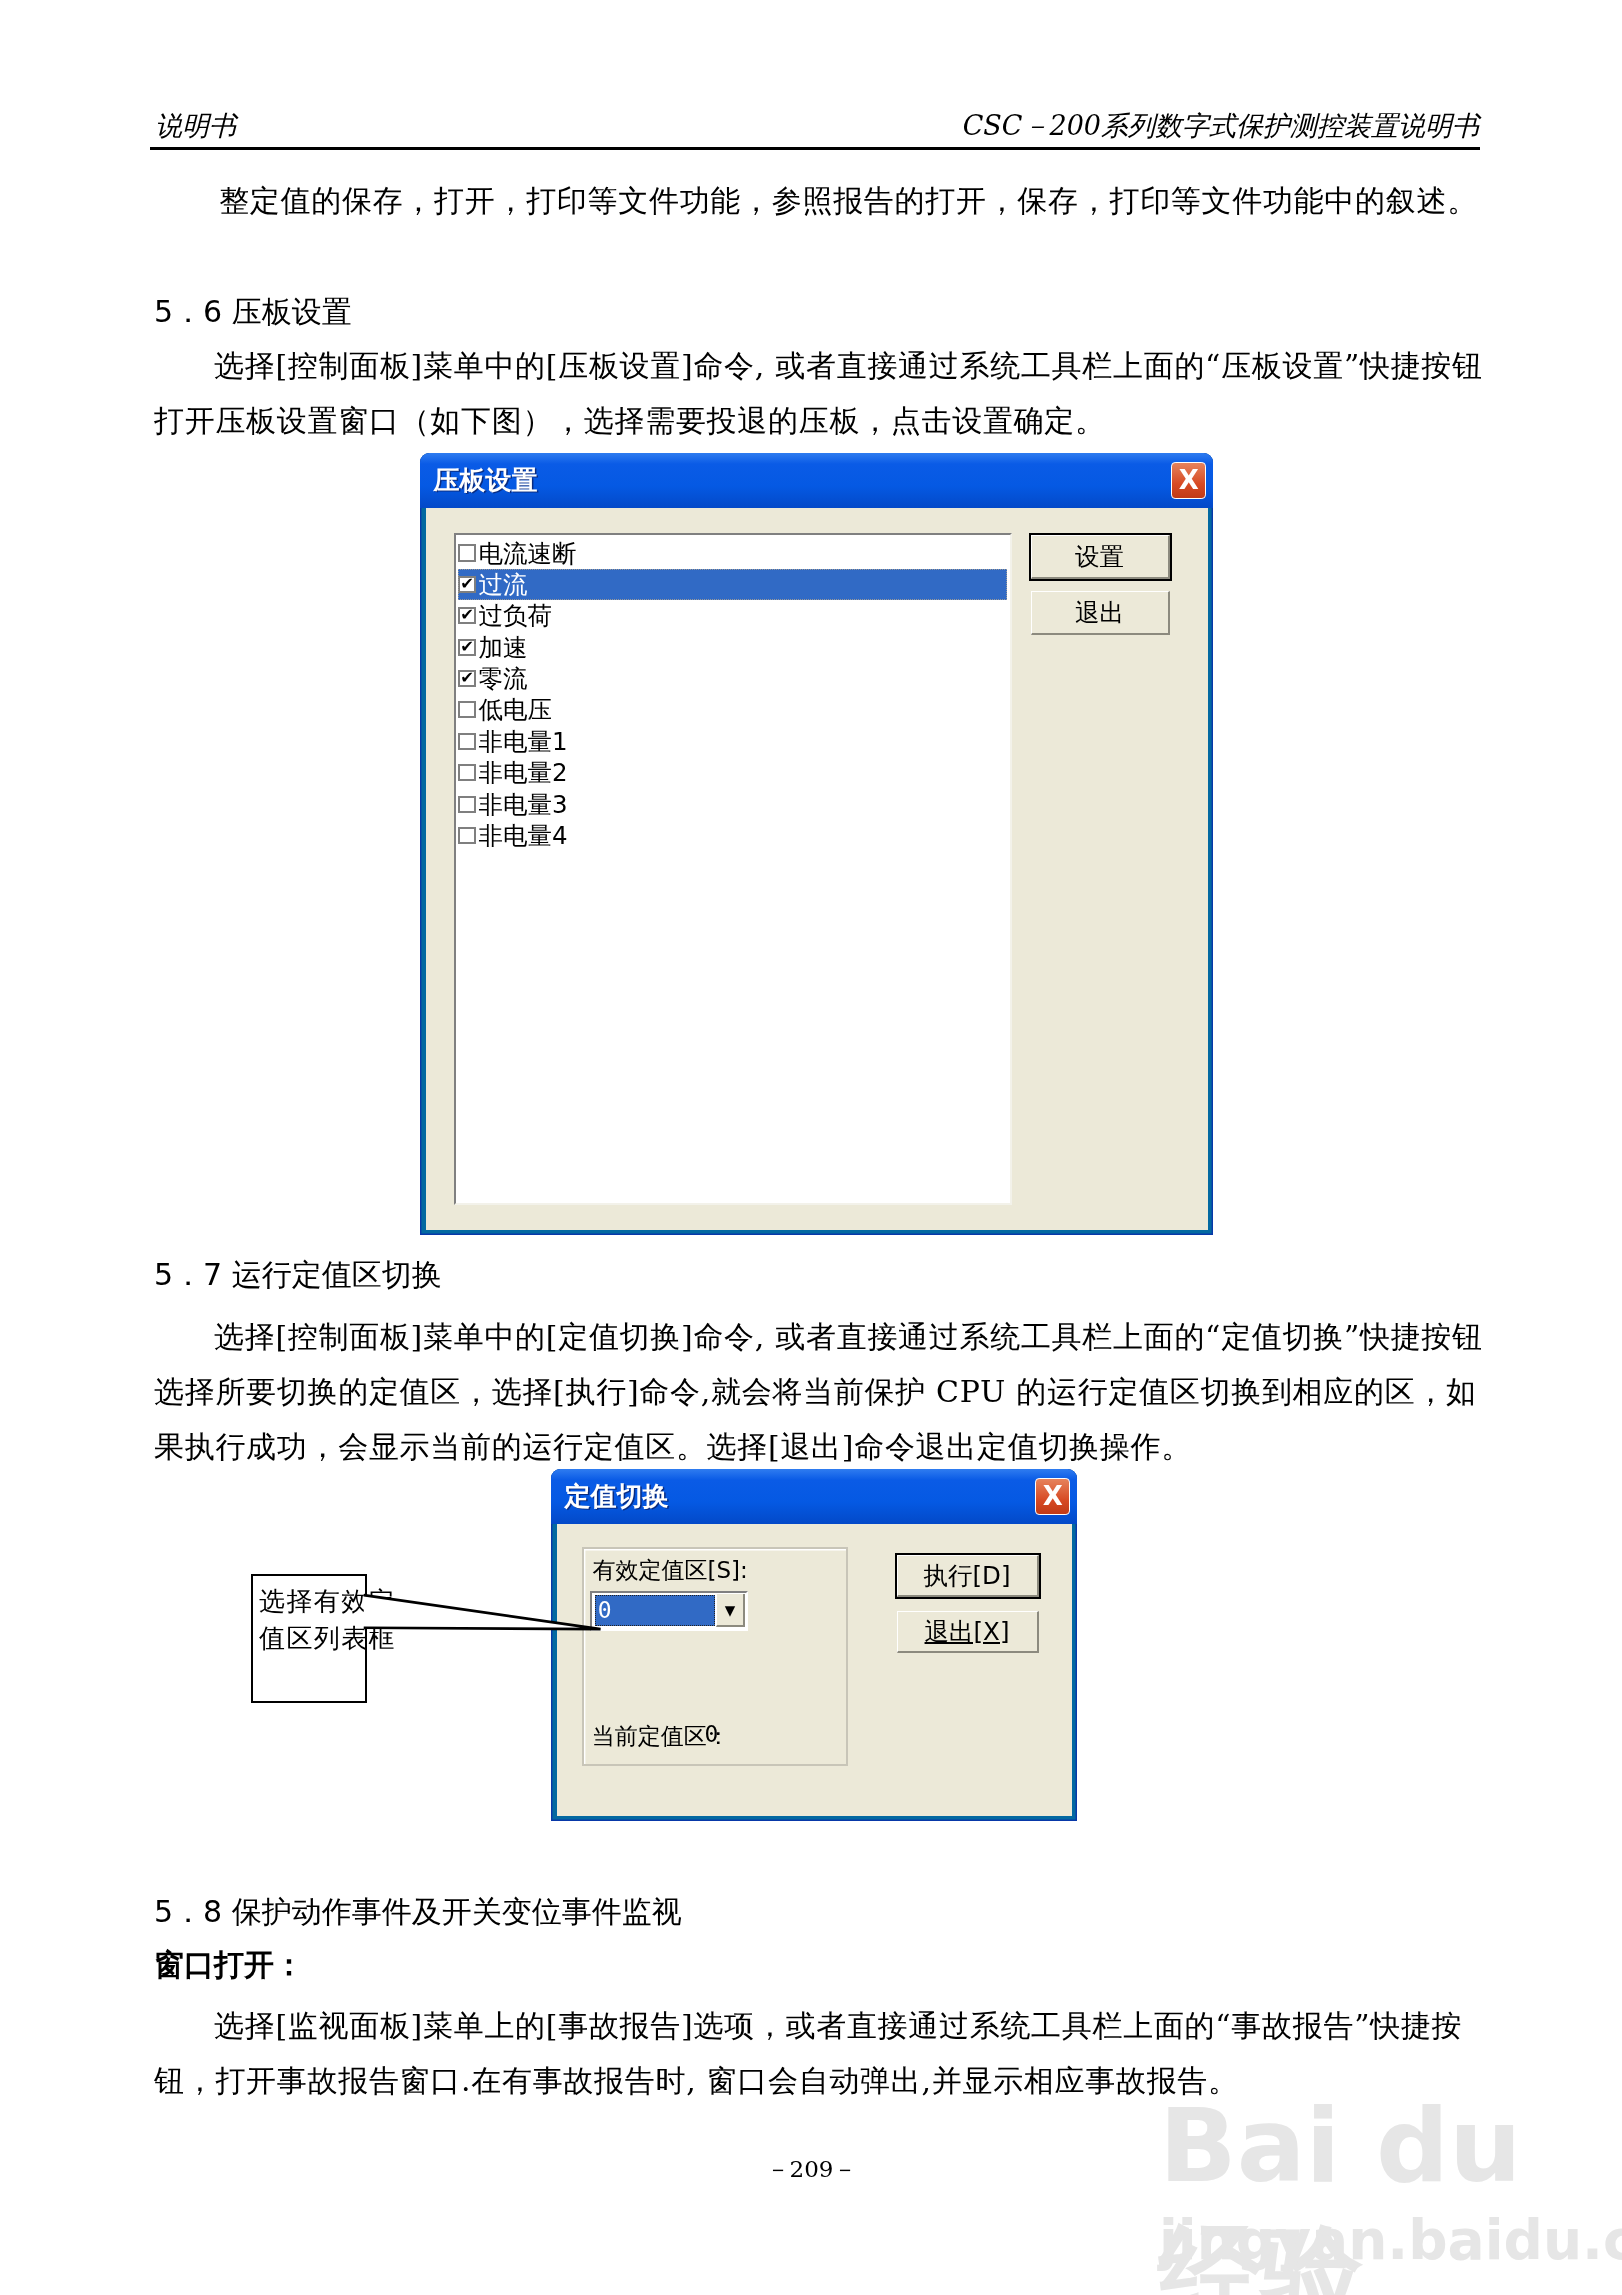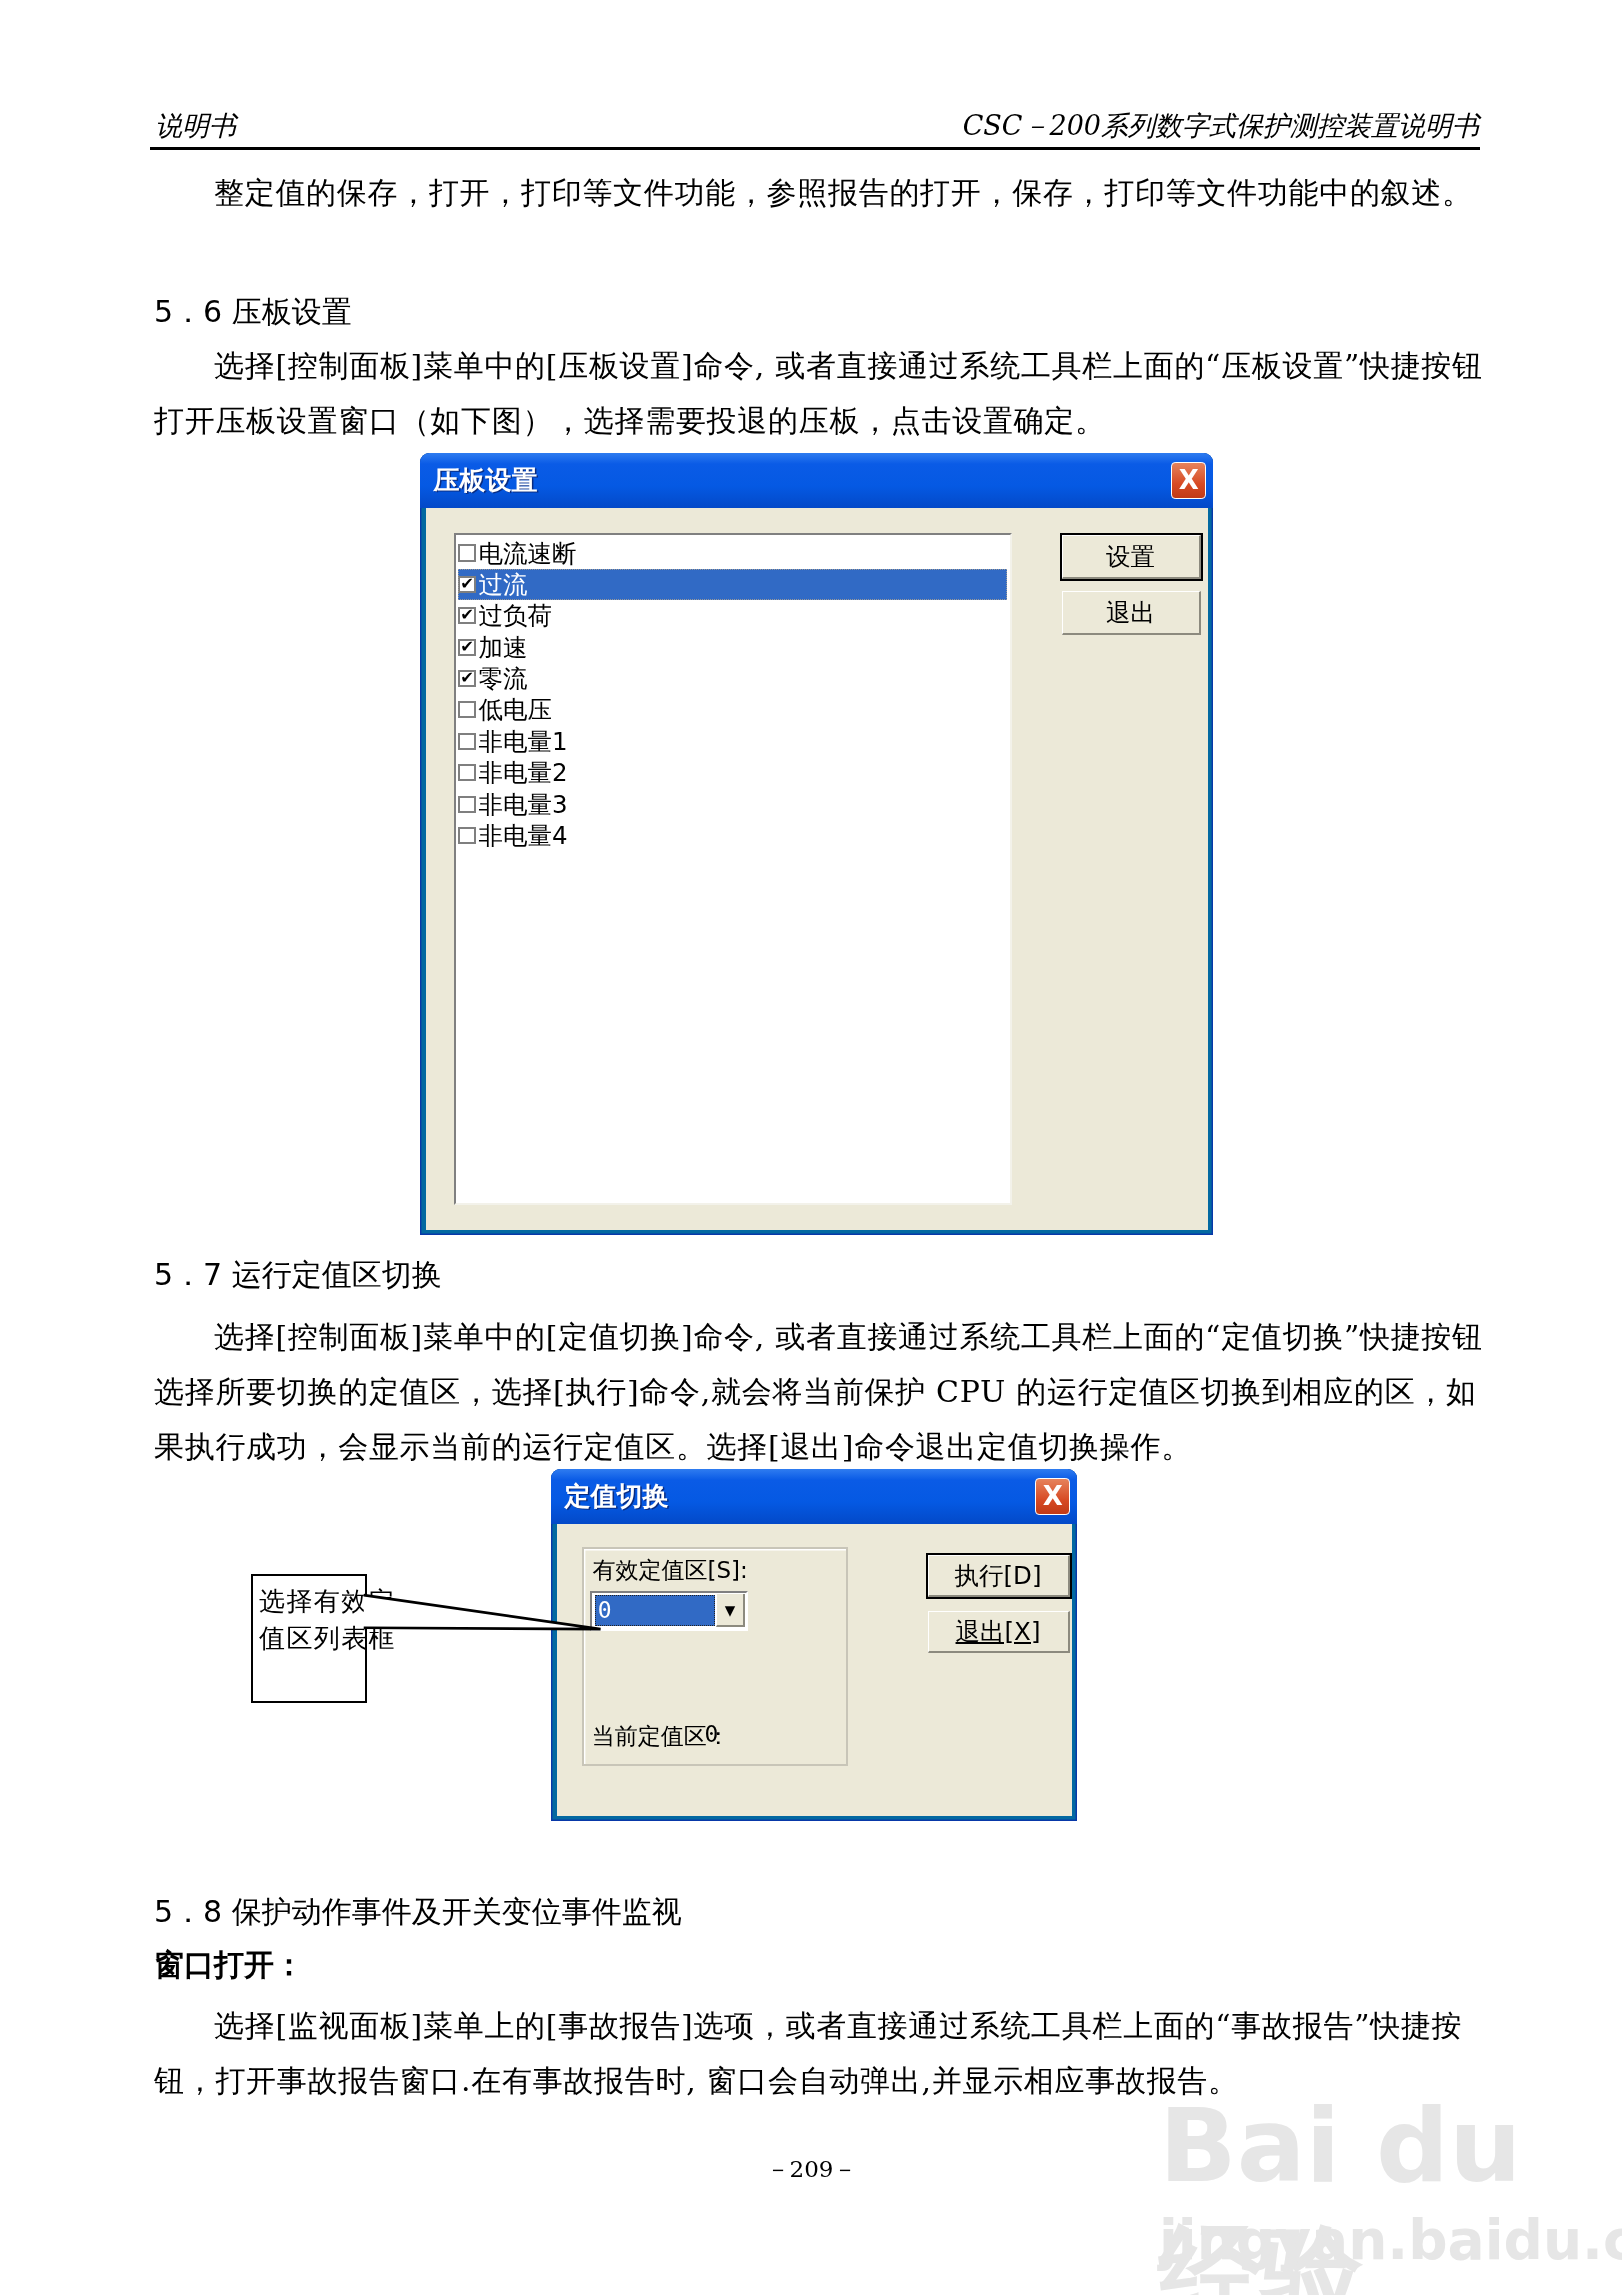--- a/index.html
+++ b/index.html
@@ -29,21 +29,21 @@
   .dlg .body { position:absolute; left:5.5px; right:5.5px; top:55px; bottom:5.5px; background:#ece9d8; }
   .listbox { position:absolute; background:#fff; border-top:2px solid #808080; border-left:2px solid #808080;
      border-right:2px solid #f3f2ea; border-bottom:2px solid #f3f2ea; box-sizing:border-box; }
   .li { position:absolute; left:2.7px; right:2.7px; height:31px; display:flex; align-items:center;
      font-family:"DejaVu Sans", "Liberation Sans", sans-serif; font-size:24.5px; }
   .li.sel { background:#316ac5; color:#fff; outline:1.4px dotted #999; outline-offset:-1.4px; }
   .cb { width:17.7px; height:17.7px; border:2px solid #7f7f7f; background:#fff; box-sizing:border-box; margin-right:2.7px;
      display:flex; align-items:center; justify-content:center; font-size:16.4px; color:#000; line-height:1; flex:none; }
   .btn { position:absolute; background:#ece9d8; box-sizing:border-box;
      border-top:1.4px solid #fff; border-left:1.4px solid #fff; border-right:2.7px solid #8c8a7e; border-bottom:2.7px solid #8c8a7e;
-     font-family:"DejaVu Sans", "Liberation Sans", sans-serif; font-size:24.5px; display:flex; align-items:center; justify-content:center;margin-left:31px; }
+     font-family:"DejaVu Sans", "Liberation Sans", sans-serif; font-size:24.5px; display:flex; align-items:center; justify-content:center; }
   .btn.default { outline:2.7px solid #000; outline-offset:-0.7px; }
   .group { position:absolute; border:2px solid #c8c5b8; box-shadow:inset 1.4px 1.4px 0 #fff; box-sizing:border-box; }
   .lbl { position:absolute; font-family:"DejaVu Sans", "Liberation Sans", sans-serif; font-size:23px; }
   .combo { position:absolute; background:#fff; border-top:2px solid #808080; border-left:2px solid #808080;
      border-right:2px solid #fff; border-bottom:2px solid #fff; box-sizing:border-box; }
   .combo .val { position:absolute; left:2.7px; top:2.7px; bottom:2.7px; right:31px; background:#316ac5; color:#fff;
      outline:1.4px dotted #222; outline-offset:-1.4px; font-family:"DejaVu Sans Mono", "Liberation Mono", monospace; font-size:23px;
      padding-left:2.7px; line-height:30px; }
   .combo .arrow { position:absolute; right:1.4px; top:1.4px; bottom:1.4px; width:29px; background:#ece9d8;
      border-left:1.4px solid #fff; border-right:2px solid #8c8a7e; border-bottom:2px solid #8c8a7e; box-sizing:border-box;
@@ -53,21 +53,21 @@
   .pagenum { font-size:23px; left:0; width:1623px; text-align:center; top:2154px; }
   .wm { color:#e6e6e6; font-family:"DejaVu Sans", "Liberation Sans", sans-serif; font-weight:bold; }
 </style>
 </head>
 <body>
 
 <div class="abs hdr hdr-left">说明书</div>
 <div class="abs hdr hdr-right">CSC－200系列数字式保护测控装置说明书</div>
 <div class="abs rule"></div>
 
-<div class="abs para" style="top:165px;">
+<div class="abs para" style="top:173px;text-align:center;">
   <span class="indent"></span><span>整定值的保存，打开，打印等文件功能，参照报告的打开，保存，打印等文件功能中的叙述。</span>
 </div>
 
 <div class="abs heading" style="top:292px;">5．6 压板设置</div>
 <div class="abs para" style="top:338px;">
   <span class="indent"></span><span>选择[控制面板]菜单中的[压板设置]命令, 或者直接通过系统工具栏上面的“压板设置”快捷按钮打开压板设置窗口（如下图），选择需要投退的压板，点击设置确定。</span>
 </div>
 
 <div class="abs dlg" style="left:420px; top:453px; width:793px; height:782px;">
   <div class="title">

